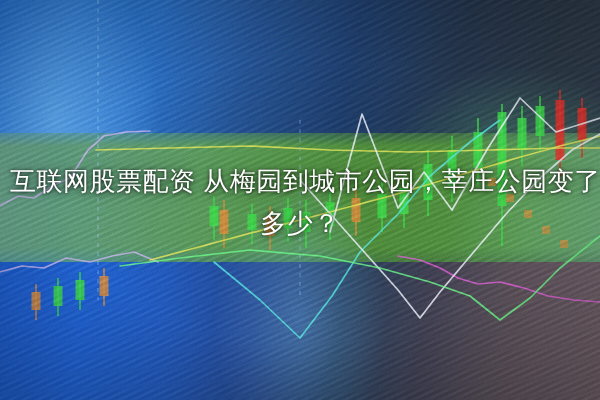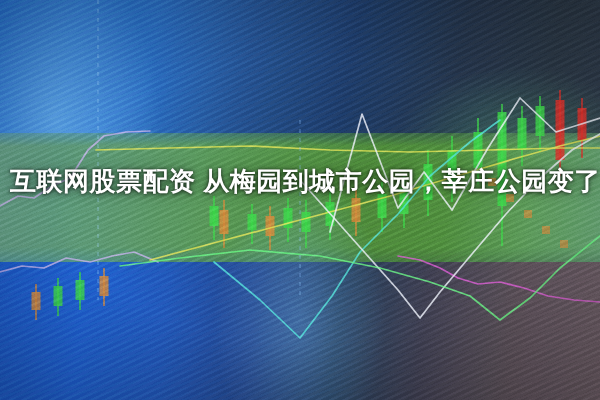--- a/index.html
+++ b/index.html
@@ -117,21 +117,21 @@
   svg.chart { position:absolute; inset:0; width:600px; height:400px; }
 
   
   .headline {
     position: absolute;
     left: 0; right: 0;
     top: 160px;
     text-align: center;
     color: #ffffff;
     font-size: 26px;
-    font-weight: 700;
+    font-weight: 400;
     line-height: 42px;
     letter-spacing: .5px;
     text-shadow:
       0 0 3px rgba(0,0,0,.55),
       0 1px 4px rgba(0,0,0,.5),
       0 0 14px rgba(0,0,0,.35);
     padding: 0 10px;
   }
   .headline .l1 { display:block; white-space: nowrap; }
   .headline .l2 { display:block; }
@@ -225,15 +225,16 @@
         <line x1="300" y1="120" x2="300" y2="300" stroke="#8fc4ff" stroke-width="1" stroke-dasharray="4 5" opacity="0.55"></line>
       </g>
   </svg>
 
   <div class="layer stripes"></div>
   <div class="layer stripes2"></div>
   <div class="layer vignette"></div>
 
   <div class="headline">
     <span class="l1">互联网股票配资 从梅园到城市公园，莘庄公园变了</span>
+    <span class="l2">多少？</span>
   </div>
 
 </div>
 
 </body></html>

